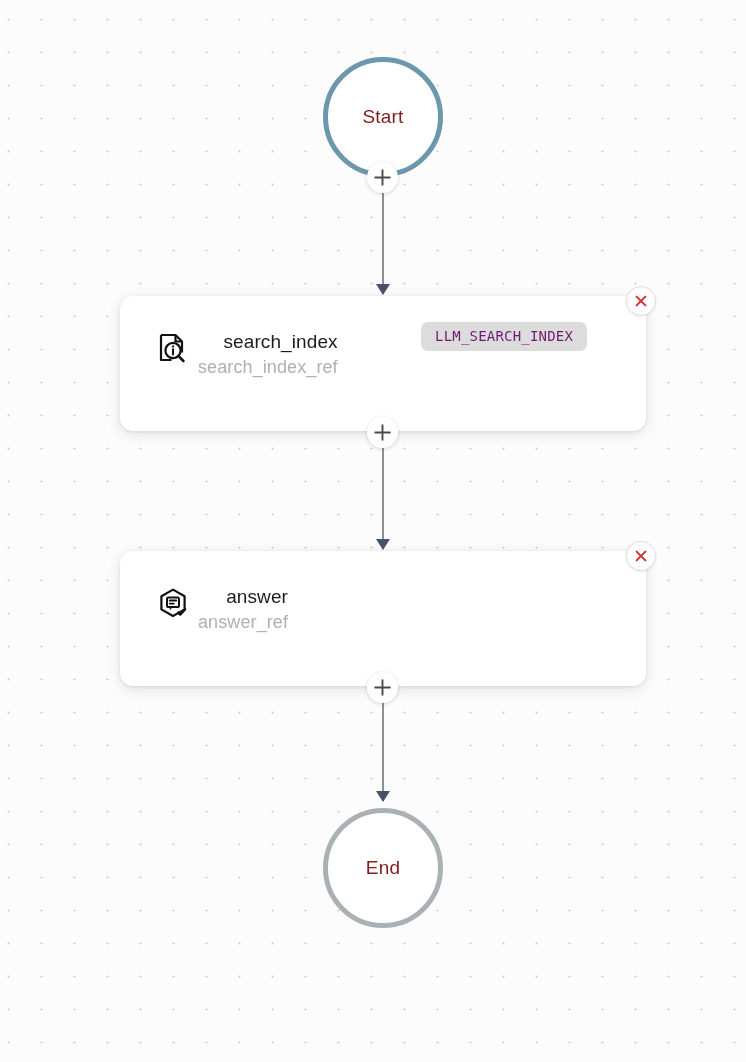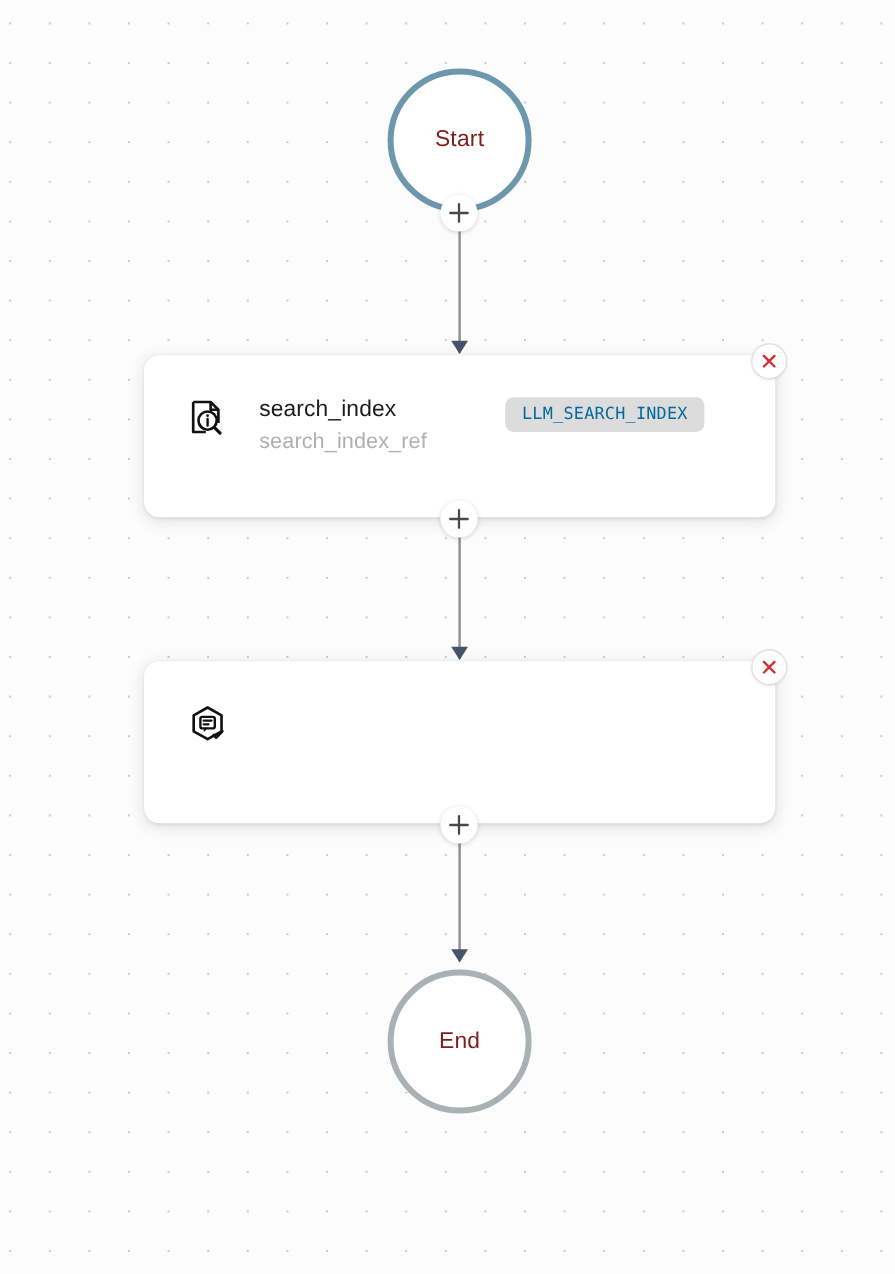--- a/index.html
+++ b/index.html
@@ -104,48 +104,49 @@
     padding: 34px 0 0 36px;
   }
   .node-icon {
     width: 34px;
     height: 34px;
     flex: 0 0 34px;
     margin-top: 2px;
   }
   .node-icon svg { display: block; }
   .node-text {
-    margin-left: 26px;
+    margin-left: 8px;
     display: flex;
     flex-direction: column;
+    align-items: flex-end;
   }
   .node-title {
     font-size: 19px;
     color: #1c1c1c;
     line-height: 24px;
     letter-spacing: 0.1px;
   }
   .node-subtitle {
     font-size: 18px;
     color: #b0b0b0;
     line-height: 26px;
     letter-spacing: 0.1px;
   }
   .node-badge {
     position: absolute;
-    top: 35px;
+    top: 26px;
     height: 29px;
     line-height: 29px;
     padding: 0 14px;
     background: #dcdcdc;
     border-radius: 7px;
     font-family: "DejaVu Sans Mono", monospace;
     font-size: 14px;
     letter-spacing: 0.2px;
-    color: #0369a1;
+    color: #701a75;
     white-space: nowrap;
   }
 
   
   .close-button {
     position: absolute;
     width: 30px;
     height: 30px;
     border-radius: 50%;
     background: #ffffff;
@@ -218,20 +219,24 @@
     <div class="node-inner">
       <span class="node-icon">
         <svg width="34" height="34" viewBox="0 0 34 34">
           <path d="M17 2.6 L28.6 9.2 V22.4 L17 29 L5.4 22.4 V9.2 Z" fill="none" stroke="#111111" stroke-width="2.2" stroke-linejoin="round"></path>
           <rect x="11" y="10.4" width="12" height="9.6" rx="1.6" fill="none" stroke="#111111" stroke-width="2"></rect>
           <path d="M13.8 23.2 L13.8 19.4 L17.2 19.4 Z" fill="#111111"></path>
           <path d="M13.7 13.5 H20.3 M13.7 16.6 H17.8" stroke="#111111" stroke-width="1.8" stroke-linecap="round"></path>
           <path d="M22.2 25.6 L24.2 27.6 L29.2 22.3" fill="none" stroke="#111111" stroke-width="2.4" stroke-linecap="round" stroke-linejoin="round"></path>
         </svg>
       </span>
+      <span class="node-text">
+        <span class="node-title">answer</span>
+        <span class="node-subtitle">answer_ref</span>
+      </span>
     </div>
   </div>
 
   <div class="close-button" style="left:626px; top:541px;">
     <svg width="16" height="16" viewBox="0 0 16 16">
       <path d="M3.6 3.6 L12.4 12.4 M12.4 3.6 L3.6 12.4" stroke="#d32f2f" stroke-width="2" stroke-linecap="round"></path>
     </svg>
   </div>
 
   <div class="plus-button" style="left:367px; top:672px;">

